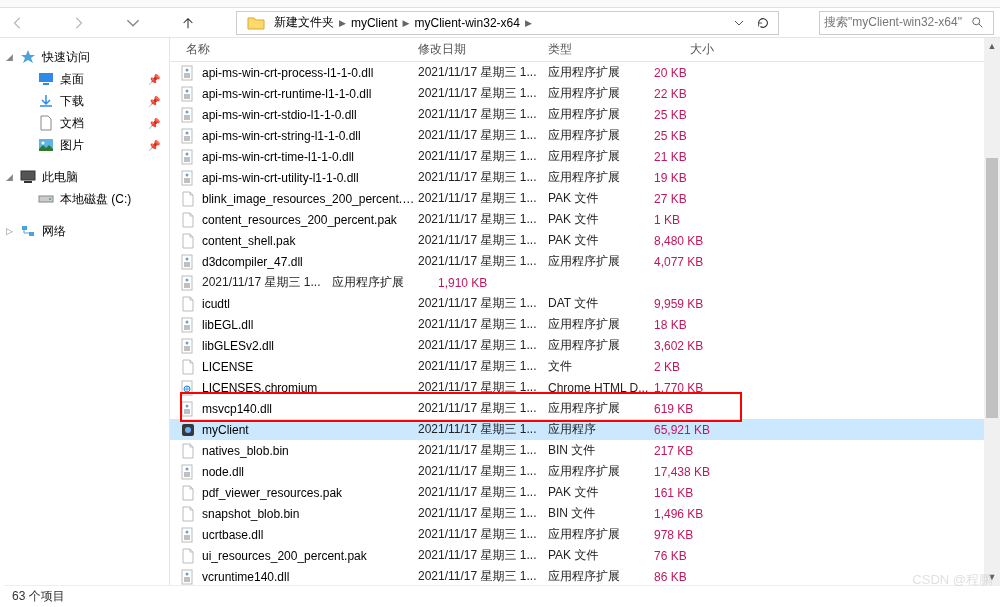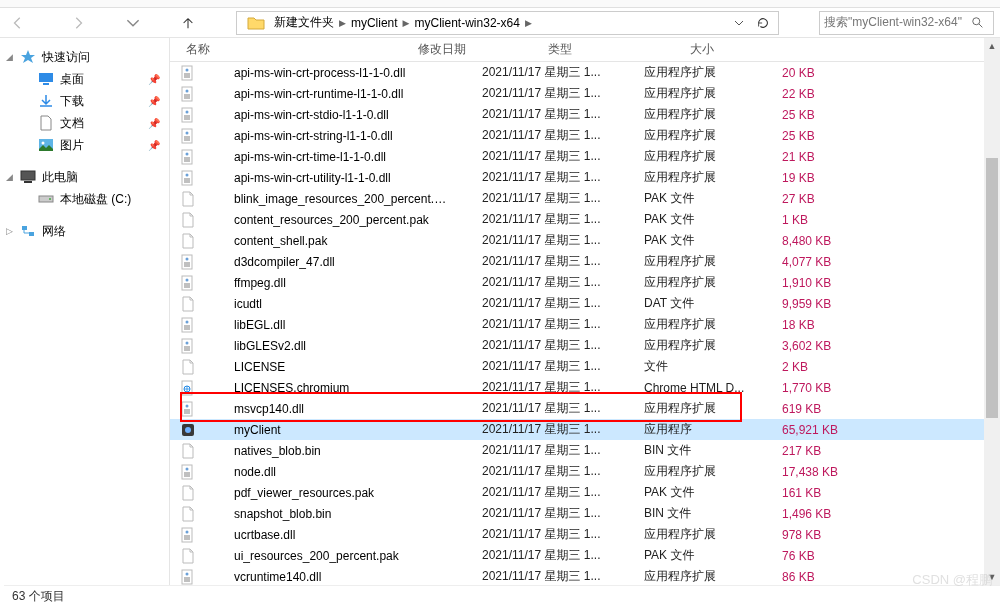--- a/index.html
+++ b/index.html
@@ -28,21 +28,21 @@
 .side-sep { height: 10px; }
 
 .content { flex: 1; display: flex; flex-direction: column; }
 .headers { display: flex; height: 24px; align-items: center; border-bottom: 1px solid #e5e5e5; font-size: 12px; color: #555; padding-left: 10px; }
 .col-name { width: 238px; padding-left: 6px; }
 .col-date { width: 130px; }
 .col-type { width: 106px; }
 .col-size { width: 70px; text-align: right; padding-right: 10px; font-family: Liberation Mono, monospace; }
 
 .rows { flex: 1; overflow: hidden; position: relative; }
-.row { display: flex; align-items: center; height: 21px; padding-left: 10px; font-size: 12px; position: relative; gap: 32px; }
+.row { display: flex; align-items: center; height: 21px; padding-left: 10px; font-size: 12px; position: relative; }
 .row.selected { background: #cce8ff; }
 .row .ficon { width: 16px; height: 16px; margin-right: 6px; flex-shrink: 0; }
 .row .fname { width: 216px; white-space: nowrap; overflow: hidden; text-overflow: ellipsis; }
 .row .fdate { width: 130px; color: #222; white-space: nowrap; overflow: hidden; }
 .row .ftype { width: 106px; color: #222; white-space: nowrap; overflow: hidden; text-overflow: ellipsis; }
 .row .fsize { width: 70px; padding-right: 10px; color: #be185d; }
 
 .highlight-box { position: absolute; border: 2px solid #ff0000; left: 180px; width: 562px; top: 392px; height: 30px; pointer-events: none; }
 
 .statusbar { position: absolute; bottom: 0; left: 4px; height: 22px; display: flex; align-items: center; padding: 0 8px; font-size: 12px; color: #333; background: #fff; width: 100%; border-top: 1px solid #eee; }
@@ -310,21 +310,20 @@
           <span class="fdate">2021/11/17 星期三 1...</span>
           <span class="ftype">应用程序扩展</span>
           <span class="fsize">4,077 KB</span>
         </div>
         <div class="row">
           <span class="ficon"><svg viewBox="0 0 16 16" width="16" height="16">
               <rect x="2" y="1" width="10" height="14" fill="#fff" stroke="#bbb"></rect>
               <rect x="4" y="8" width="6" height="5" fill="#c0c0c0"></rect>
               <circle cx="7" cy="5" r="1.5" fill="#6aa0d8"></circle>
             </svg></span>
-          <span class="fname">ffmpeg.dll</span>
           <span class="fdate">2021/11/17 星期三 1...</span>
           <span class="ftype">应用程序扩展</span>
           <span class="fsize">1,910 KB</span>
         </div>
         <div class="row">
           <span class="ficon"><svg viewBox="0 0 16 16" width="16" height="16">
               <path d="M3 1 h7 l3 3 v11 h-10 z" fill="#fff" stroke="#bbb"></path>
               <path d="M10 1 v3 h3" fill="none" stroke="#bbb"></path>
             </svg></span>
           <span class="fname">icudtl</span>

